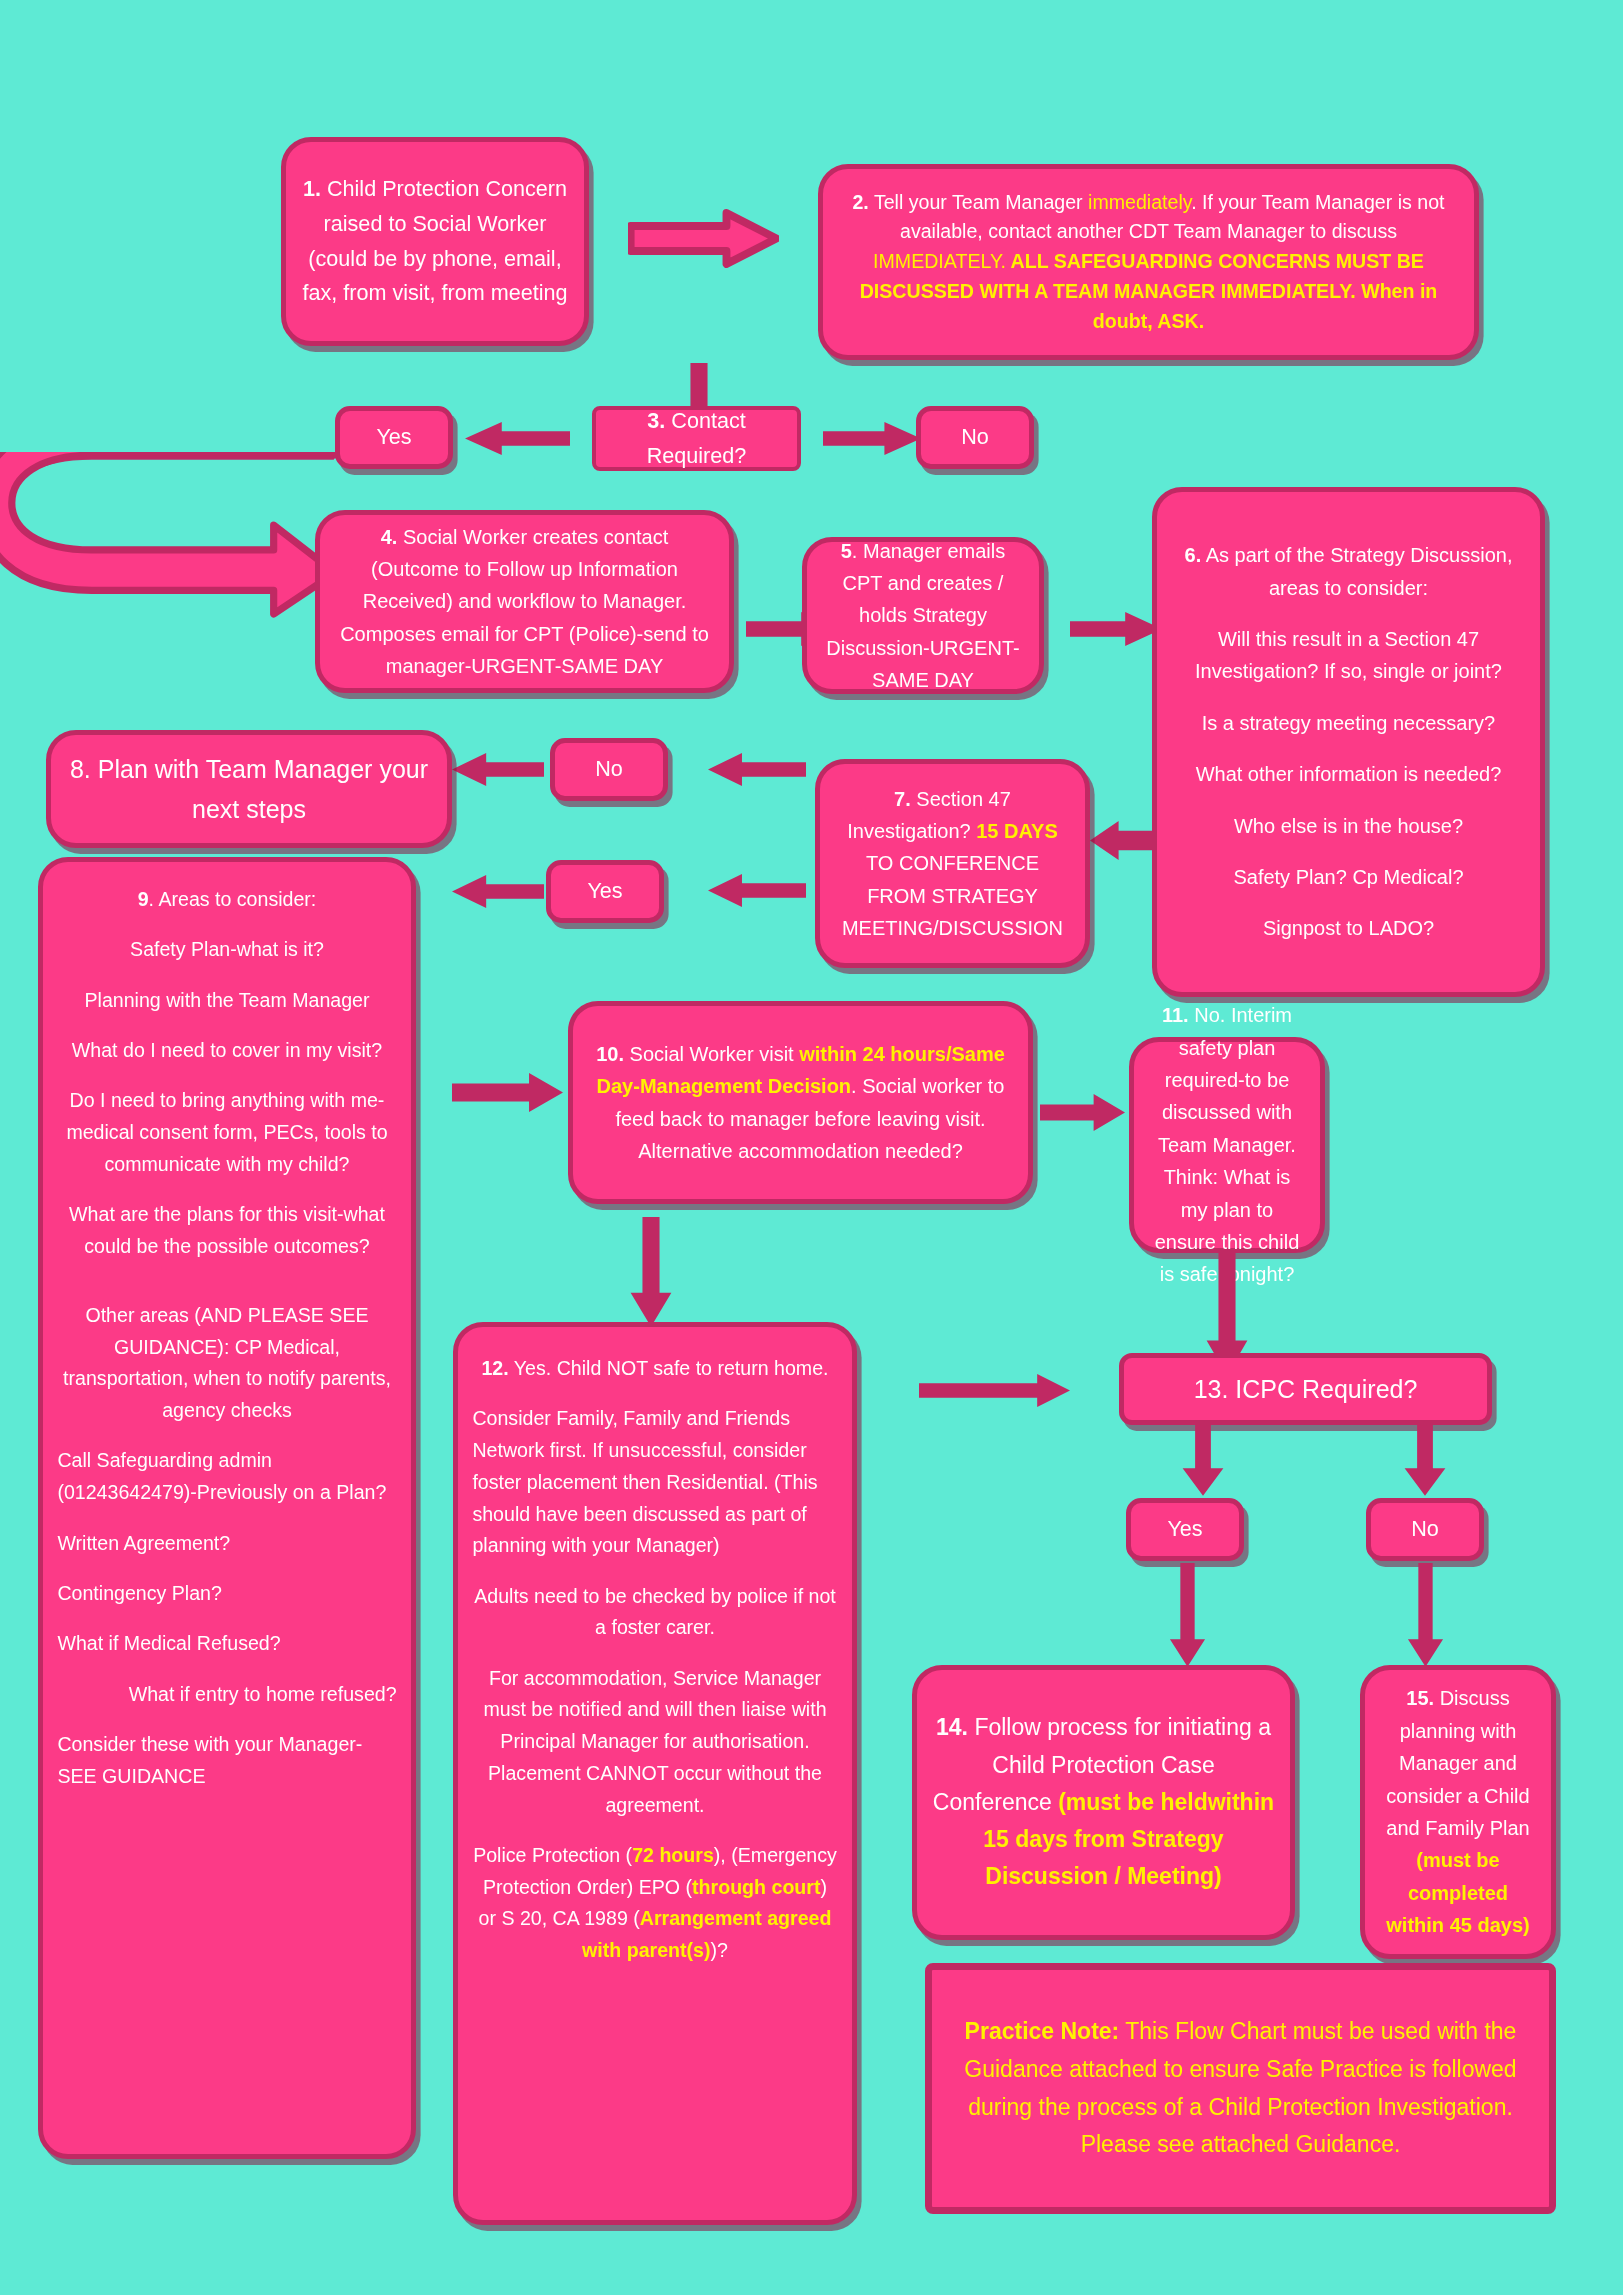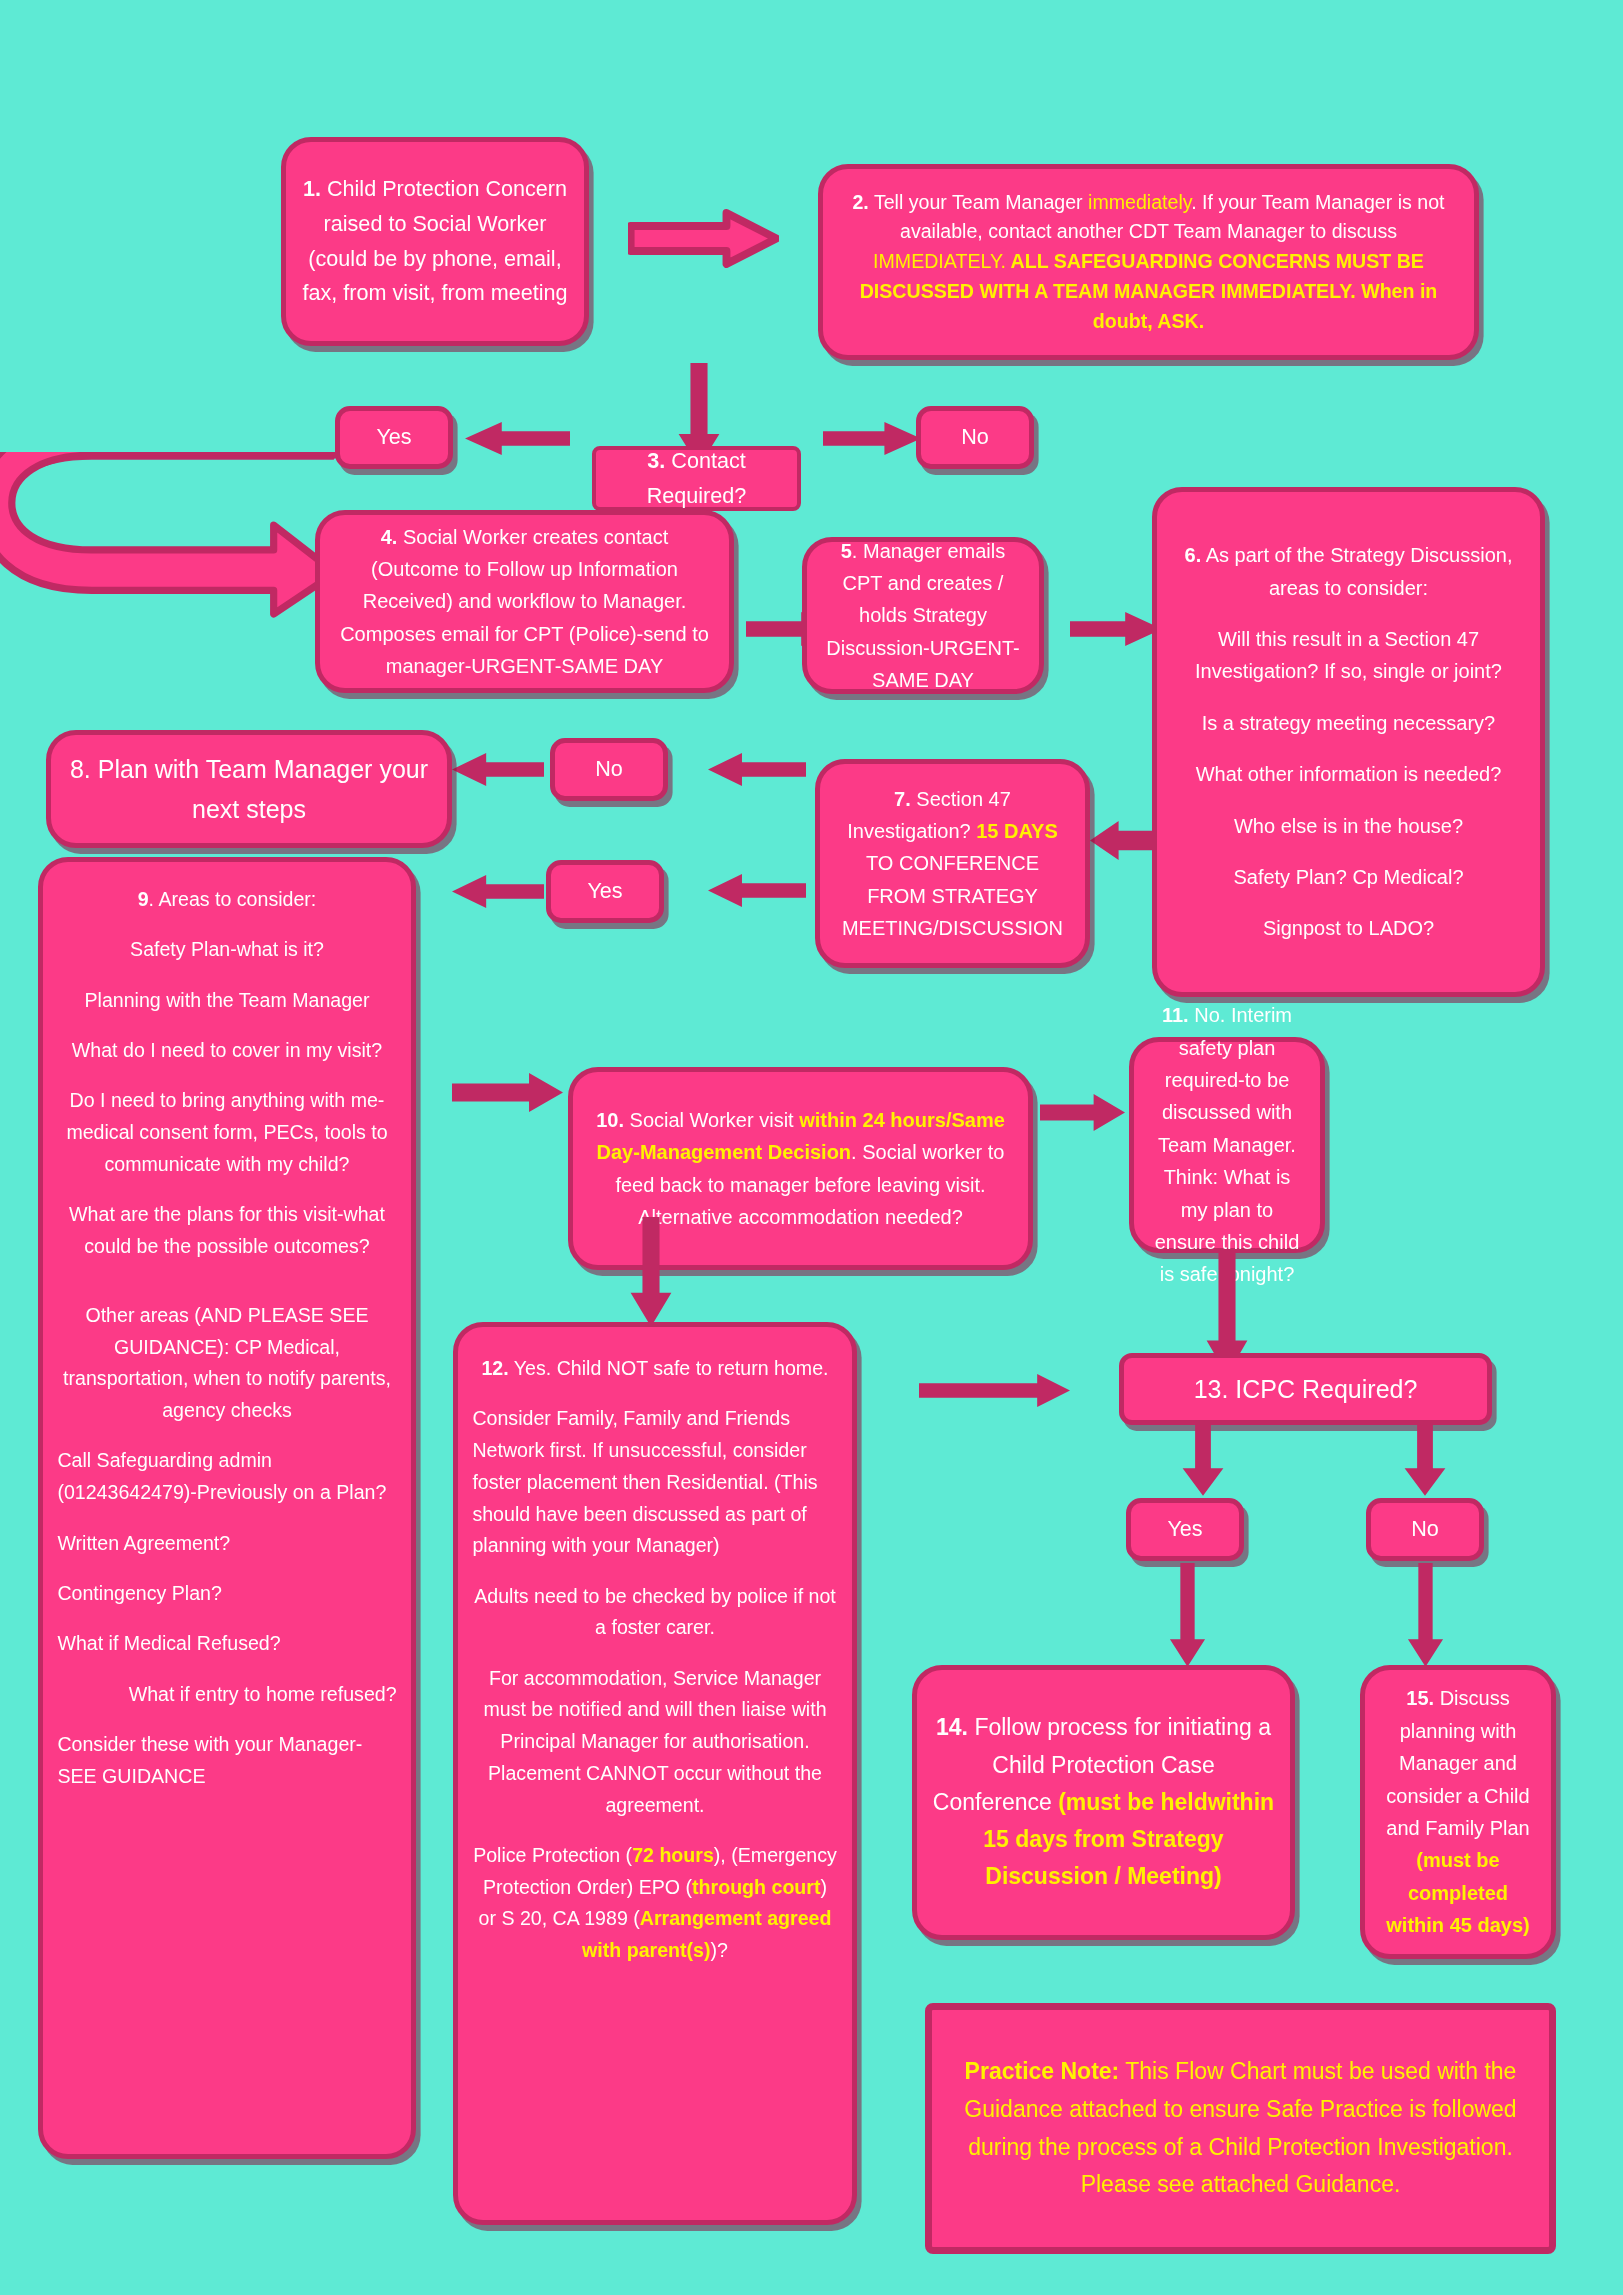--- a/index.html
+++ b/index.html
@@ -26,21 +26,20 @@
     align-items: center;
     justify-content: center;
     text-align: center;
     line-height: 1.62;
     padding: 9.2px 14.4px;
     box-shadow: 4.6px 5.9px 0 rgba(140,20,64,0.55);
   }
   .box.sharp {
     border-radius: 8px;
     box-shadow: none;
-    margin-top: 40px;
   }
   .box.smallradius { border-radius: 15px; }
   .box .inner { width: 100%; }
   .hl { color: #FFF200; }
   .b { font-weight: bold; }
   .hlb { color: #FFF200; font-weight: bold; }
 
   
   .arrow-h, .arrow-v {
     position: absolute;
@@ -244,21 +243,21 @@
       <div style="text-align:left;">Consider these with your Manager-SEE GUIDANCE</div>
     </div>
   </div>
 
   <div class="arrow-h" style="left:452px; top:1073px; width:111px; height:39px;">
     <svg viewBox="0 0 170 60" preserveAspectRatio="none">
       <polygon points="170,30 118,0 118,16 0,16 0,44 118,44 118,60" fill="#C02963"></polygon>
     </svg>
   </div>
 
-  <div class="box" style="left:568px; top:1067px; width:465px; height:203px; font-size:20px;">
+  <div class="box" style="left:568px; top:1001px; width:465px; height:203px; font-size:20px;">
     <div class="inner">
       <span class="b">10.</span><span> Social Worker visit </span><span class="hlb">within 24 hours/Same Day-Management Decision</span><span>. Social worker to feed back to manager before leaving visit. Alternative accommodation needed?</span>
     </div>
   </div>
 
   <div class="arrow-h" style="left:1040px; top:1094px; width:85px; height:37px;">
     <svg viewBox="0 0 130 56" preserveAspectRatio="none">
       <polygon points="130,28 82,0 82,16 0,16 0,40 82,40 82,56" fill="#C02963"></polygon>
     </svg>
   </div>

